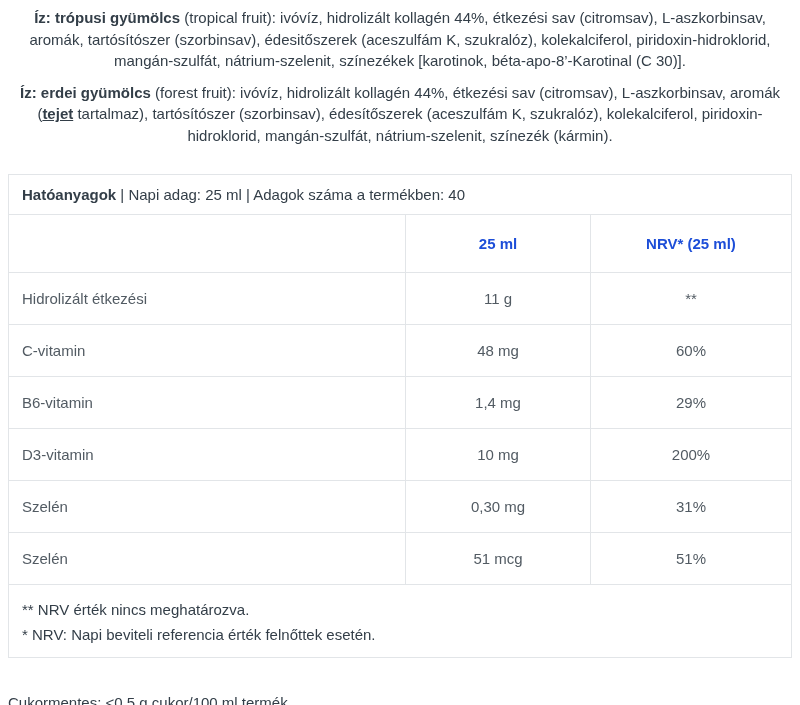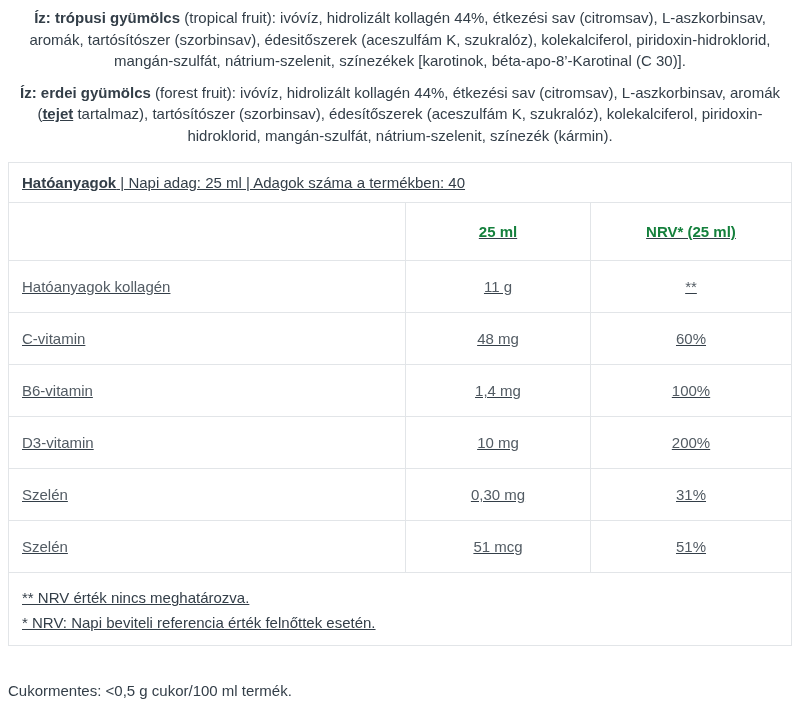--- a/index.html
+++ b/index.html
@@ -8,31 +8,31 @@
     font-size: 15px;
     color: #333e48;
     width: 800px;
   }
   .page { box-sizing: border-box; width: 800px; padding: 7px 8px 20px 8px; }
 
   .para { margin: 0 0 10px 0; line-height: 21.5px; text-align: center; }
   .para b { font-weight: bold; }
   .allergen { font-weight: bold; text-decoration: underline; }
 
-  .box { border: 1px solid #e2e5e8; margin-top: 16px; background: #ffffff; text-decoration: underline; }
+  .box { border: 1px solid #e2e5e8; margin-top: 28px; background: #ffffff; }
   .box-header { padding: 9px 13px; border-bottom: 1px solid #e2e5e8; line-height: 21px; }
   .box-header b { font-weight: bold; }
 
   .trow { display: grid; grid-template-columns: 396px 185px 1fr; border-bottom: 1px solid #e2e5e8; }
   .thead { height: 57px; }
   .drow { height: 51px; color: #525b63; }
   .cell { display: flex; align-items: center; min-width: 0; }
   .c1 { padding-left: 13px; }
   .c2, .c3 { justify-content: center; border-left: 1px solid #e2e5e8; text-align: center; }
-  .thead .c2, .thead .c3 { font-weight: bold; color: #15803d; }
+  .thead .c2, .thead .c3 { font-weight: bold; color: #1d4ed8; }
 
   .box-foot { padding: 12px 13px 10px 13px; line-height: 25px; border-bottom: none; }
   .box-foot div { white-space: pre-wrap; }
 
   .sugar { margin: 34px 0 0 0; line-height: 21px; }
 </style>
 </head>
 <body>
 
 <div class="page">
@@ -45,35 +45,35 @@
 
     <div class="box-header"><b>Hatóanyagok</b><span> | Napi adag: 25 ml | Adagok száma a termékben: 40</span></div>
 
     <div class="trow thead">
       <div class="cell c1"></div>
       <div class="cell c2">25 ml</div>
       <div class="cell c3">NRV* (25 ml)</div>
     </div>
 
     <div class="trow drow">
-      <div class="cell c1">Hatóanyagok kollagén</div>
+      <div class="cell c1">Hidrolizált étkezési</div>
       <div class="cell c2">11 g</div>
       <div class="cell c3">**</div>
     </div>
 
     <div class="trow drow">
       <div class="cell c1">C-vitamin</div>
       <div class="cell c2">48 mg</div>
       <div class="cell c3">60%</div>
     </div>
 
     <div class="trow drow">
       <div class="cell c1">B6-vitamin</div>
       <div class="cell c2">1,4 mg</div>
-      <div class="cell c3">100%</div>
+      <div class="cell c3">29%</div>
     </div>
 
     <div class="trow drow">
       <div class="cell c1">D3-vitamin</div>
       <div class="cell c2">10 mg</div>
       <div class="cell c3">200%</div>
     </div>
 
     <div class="trow drow">
       <div class="cell c1">Szelén</div>

